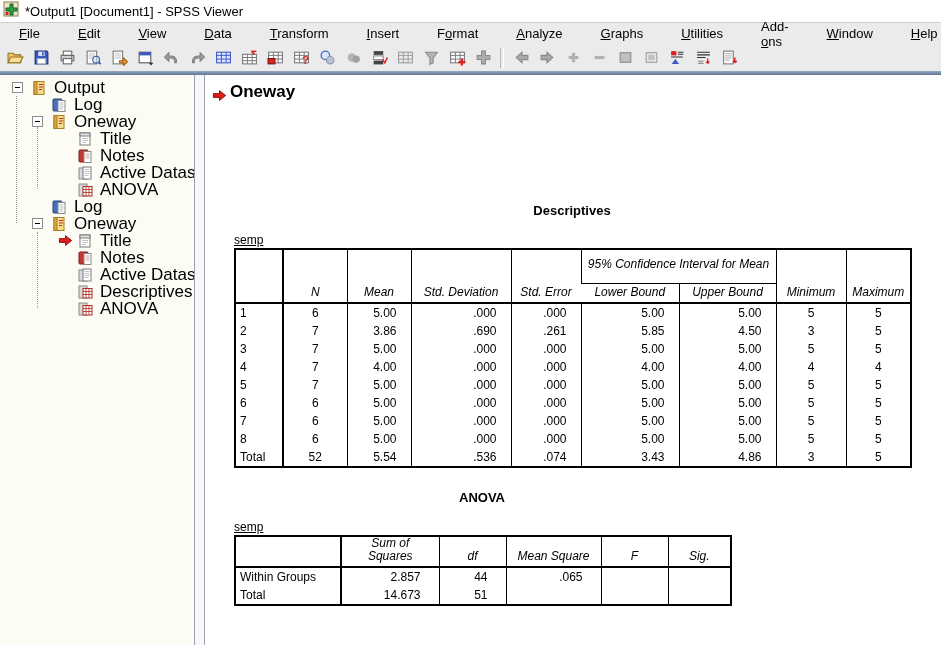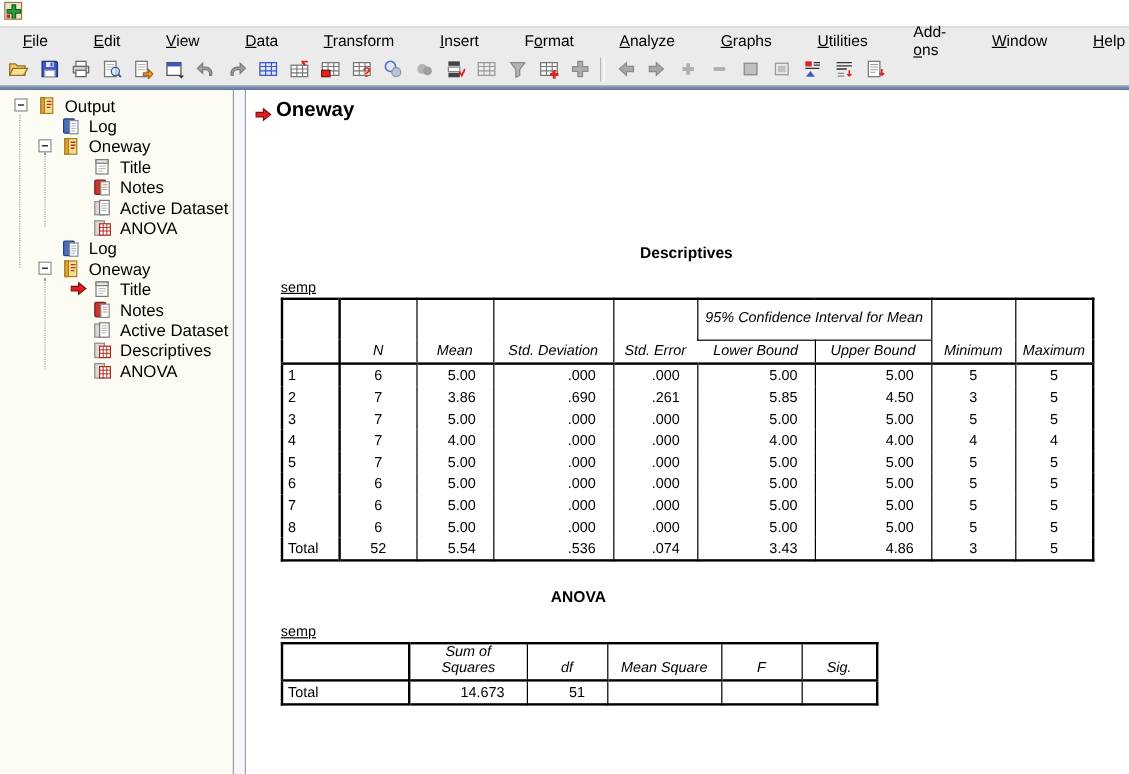--- a/index.html
+++ b/index.html
@@ -24,21 +24,21 @@
   .accentline{height:4px;background:linear-gradient(#97a7c0,#5e7596);}
 
   
   .main{display:flex;height:570px;}
   .tree{width:195px;background:#fcfcf5;position:relative;padding-top:4px;overflow:hidden;
         border-right:1px solid #9aa0b0;box-sizing:border-box;flex:none;}
   .splitter{width:9px;background:#f7f7fa;border-right:1px solid #9aa0b0;flex:none;}
   .content{flex:1;background:#fff;position:relative;overflow:hidden;}
 
   
-  .tree-row{height:17px;display:flex;align-items:center;font-size:14px;white-space:nowrap;
+  .tree-row{height:17px;display:flex;align-items:center;font-size:17px;white-space:nowrap;
             position:relative;z-index:1;}
   .expander{width:9px;height:9px;border:1px solid #8c8c8c;background:#fff;display:inline-flex;
             align-items:center;justify-content:center;margin-right:8px;flex:none;box-sizing:content-box;}
   .expander i{display:block;width:5px;height:1px;background:#000;}
   .tree-spacer{width:19px;flex:none;display:flex;align-items:center;}
   .tree-icon{width:16px;height:16px;margin-right:5px;flex:none;display:inline-flex;}
   .tree-label{padding:0 2px;}
   .spine{position:absolute;border-left:1px dotted #9a9a9a;width:0;z-index:0;}
 
   
@@ -74,20 +74,21 @@
 <body>
 
 <div class="window">
 
   <div class="titlebar">
     <span id="app-icon"><svg width="16" height="16" viewBox="0 0 16 16" xmlns="http://www.w3.org/2000/svg">
           <rect x="1" y="1" width="14" height="14" fill="#efe3c6" stroke="#8f7b4a"></rect>
           <path d="M7 3h3v4h4v3h-4v4H7v-4H3V7h4z" fill="#2f9e3f" stroke="#116421"></path>
           <rect x="2.5" y="11" width="3" height="3" fill="#cc2a1e"></rect>
         </svg></span>
+    <span class="title">*Output1 [Document1] - SPSS Viewer</span>
   </div>
 
   <div class="menubar">
       <span class="menu-item"><u>F</u>ile</span>
       <span class="menu-item"><u>E</u>dit</span>
       <span class="menu-item"><u>V</u>iew</span>
       <span class="menu-item"><u>D</u>ata</span>
       <span class="menu-item"><u>T</u>ransform</span>
       <span class="menu-item"><u>I</u>nsert</span>
       <span class="menu-item">F<u>o</u>rmat</span>
@@ -610,20 +611,28 @@
                 <th class="stub hb"></th>
                 <th class="hb w">Sum of Squares</th>
                 <th class="hb">df</th>
                 <th class="hb">Mean Square</th>
                 <th class="hb">F</th>
                 <th class="hb">Sig.</th>
               </tr>
             </thead>
             <tbody>
               <tr>
+                <td class="stub">Within Groups</td>
+                <td class="num">2.857</td>
+                <td class="num">44</td>
+                <td class="num">.065</td>
+                <td class="num"></td>
+                <td class="num"></td>
+              </tr>
+              <tr>
                 <td class="stub">Total</td>
                 <td class="num">14.673</td>
                 <td class="num">51</td>
                 <td class="num"></td>
                 <td class="num"></td>
                 <td class="num"></td>
               </tr>
             </tbody>
           </table>
       </div>

